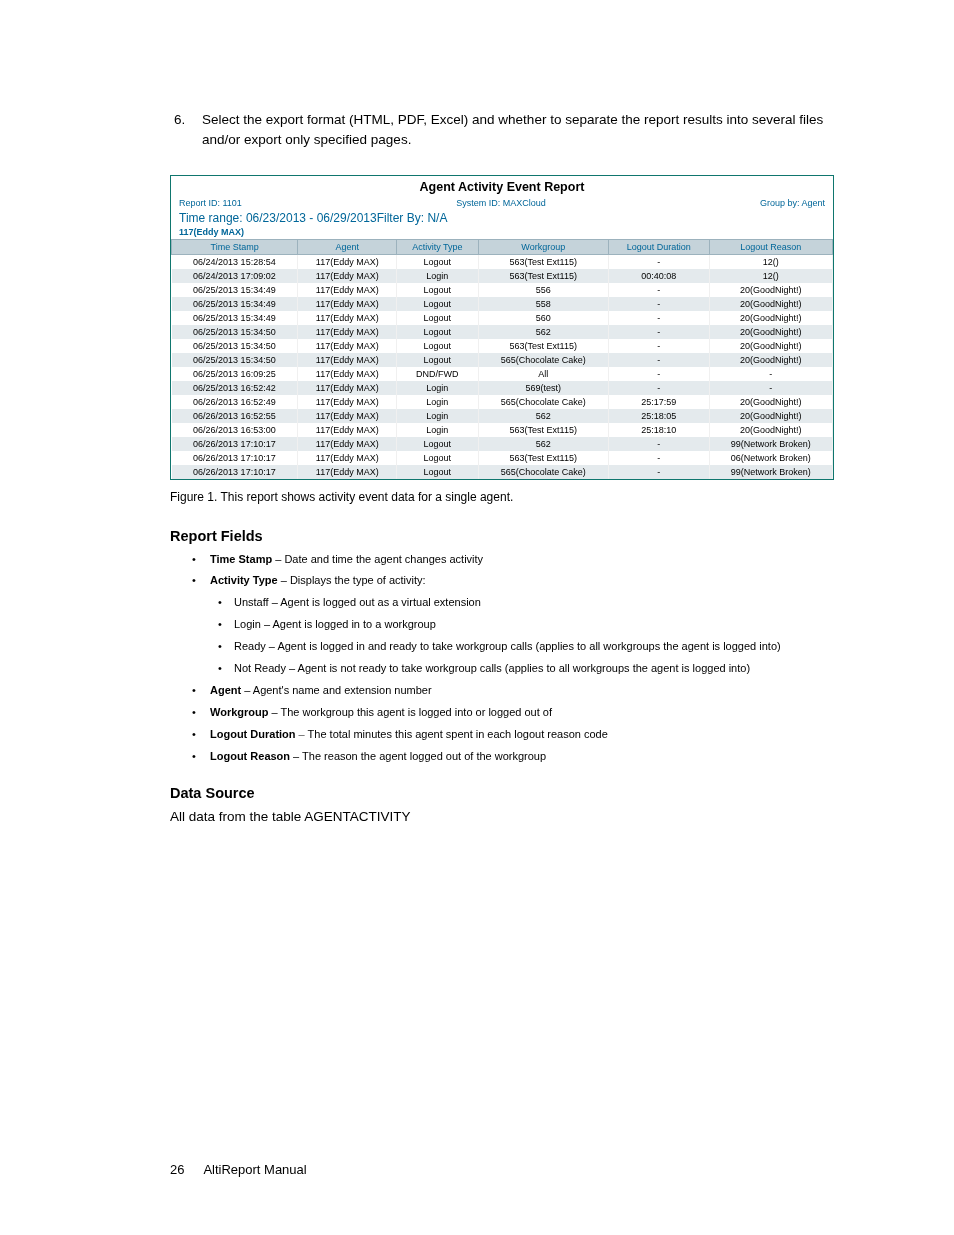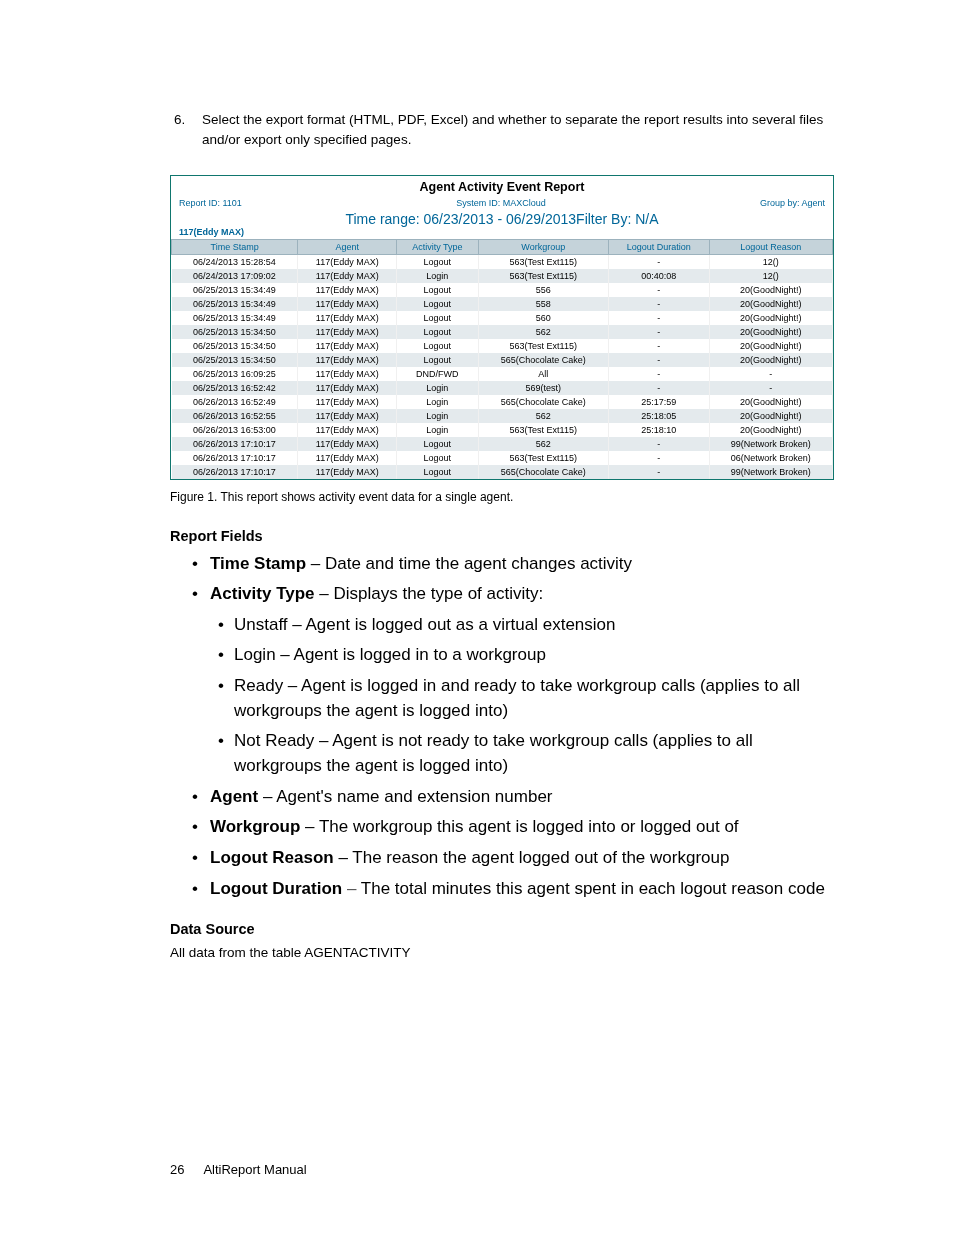--- a/index.html
+++ b/index.html
@@ -4,30 +4,30 @@
 <style>
   html,body{margin:0;padding:0;background:#fff;font-family:Verdana,Geneva,sans-serif;color:#000;}
   .page{width:954px;height:1235px;box-sizing:border-box;padding:110px 120px 50px 170px;position:relative;}
   .instr{font-size:13.5px;line-height:1.5;}
   ol.instr-list{list-style:none;margin:0 0 24px 0;padding-left:28px;}
   ol.instr-list li{position:relative;padding-left:4px;}
   ol.instr-list li .n{position:absolute;left:-24px;}
   .report-frame{border:1px solid #0f766e;padding:0;margin-bottom:10px;}
   .rpt-title{text-align:center;font-weight:bold;font-size:12.5px;padding:4px 0;}
   .rpt-meta{display:flex;justify-content:space-between;padding:0 8px;height:13px;font-size:9px;color:#006699;}
-  .rpt-meta2{display:flex;justify-content:center;padding:0 8px;height:14px;font-size:14px;color:#006699;}
+  .rpt-meta2{display:flex;justify-content:flex-start;padding:0 8px;height:14px;font-size:12px;color:#006699;}
   .agent-hdr{font-size:9px;font-weight:bold;padding:2px 8px;color:#006699;}
   table.rpt{width:100%;border-collapse:collapse;font-size:9px;}
   table.rpt th{background:#c5d3da;color:#006699;font-weight:normal;border:1px solid #9cb2bd;padding:2px 3px;text-align:center;}
   table.rpt td{padding:2px 3px;text-align:center;border-right:1px solid #f0f0f0;}
   table.rpt tr.alt td{background:#E4EAED;margin-top:36px;}
   table.rpt tr.norm td{background:#fff;}
   .caption{font-size:12px;margin:6px 0 24px 0;}
   h4{font-size:14.5px;margin:0 0 8px 0;font-weight:bold;}
-  ul.fields{list-style:none;margin:0 0 20px 0;padding-left:40px;font-size:17px;}
+  ul.fields{list-style:none;margin:0 0 20px 0;padding-left:40px;font-size:11px;}
   ul.fields>li{position:relative;padding-left:0;margin-bottom:6px;line-height:1.45;}
   ul.fields>li:before{content:"•";position:absolute;left:-18px;}
   ul.sub{list-style:none;margin-top:6px;padding-left:24px;}
   ul.sub>li{position:relative;margin-bottom:6px;}
   ul.sub>li:before{content:"•";position:absolute;left:-16px;}
   .footer{position:absolute;bottom:58px;left:170px;font-size:13px;}
   .footer .pg{margin-right:16px;}
   .desc{font-size:13.5px;margin-top:6px;}
   .dash{color:#555;}
 </style>
@@ -208,22 +208,22 @@
   <ul class="fields" id="fields-list">
       <li><b>Time Stamp</b> – <span>Date and time the agent changes activity</span></li>
       <li><b>Activity Type</b> – <span>Displays the type of activity:</span><ul class="sub">
           <li>Unstaff – Agent is logged out as a virtual extension</li>
           <li>Login – Agent is logged in to a workgroup</li>
           <li>Ready – Agent is logged in and ready to take workgroup calls (applies to all workgroups the agent is logged into)</li>
           <li>Not Ready – Agent is not ready to take workgroup calls (applies to all workgroups the agent is logged into)</li>
         </ul></li>
       <li><b>Agent</b> – <span>Agent's name and extension number</span></li>
       <li><b>Workgroup</b> – <span>The workgroup this agent is logged into or logged out of</span></li>
+      <li><b>Logout Duration</b> <span class="dash">– </span><span>The total minutes this agent spent in each logout reason code</span></li>
       <li><b>Logout Reason</b> – <span>The reason the agent logged out of the workgroup</span></li>
-      <li><b>Logout Duration</b> <span class="dash">– </span><span>The total minutes this agent spent in each logout reason code</span></li>
     </ul>
 
   <h4>Data Source</h4>
   <div class="desc">All data from the table AGENTACTIVITY</div>
 
   <div class="footer">
     <span class="pg">26</span>
     <span>AltiReport Manual</span>
   </div>
 </div>

